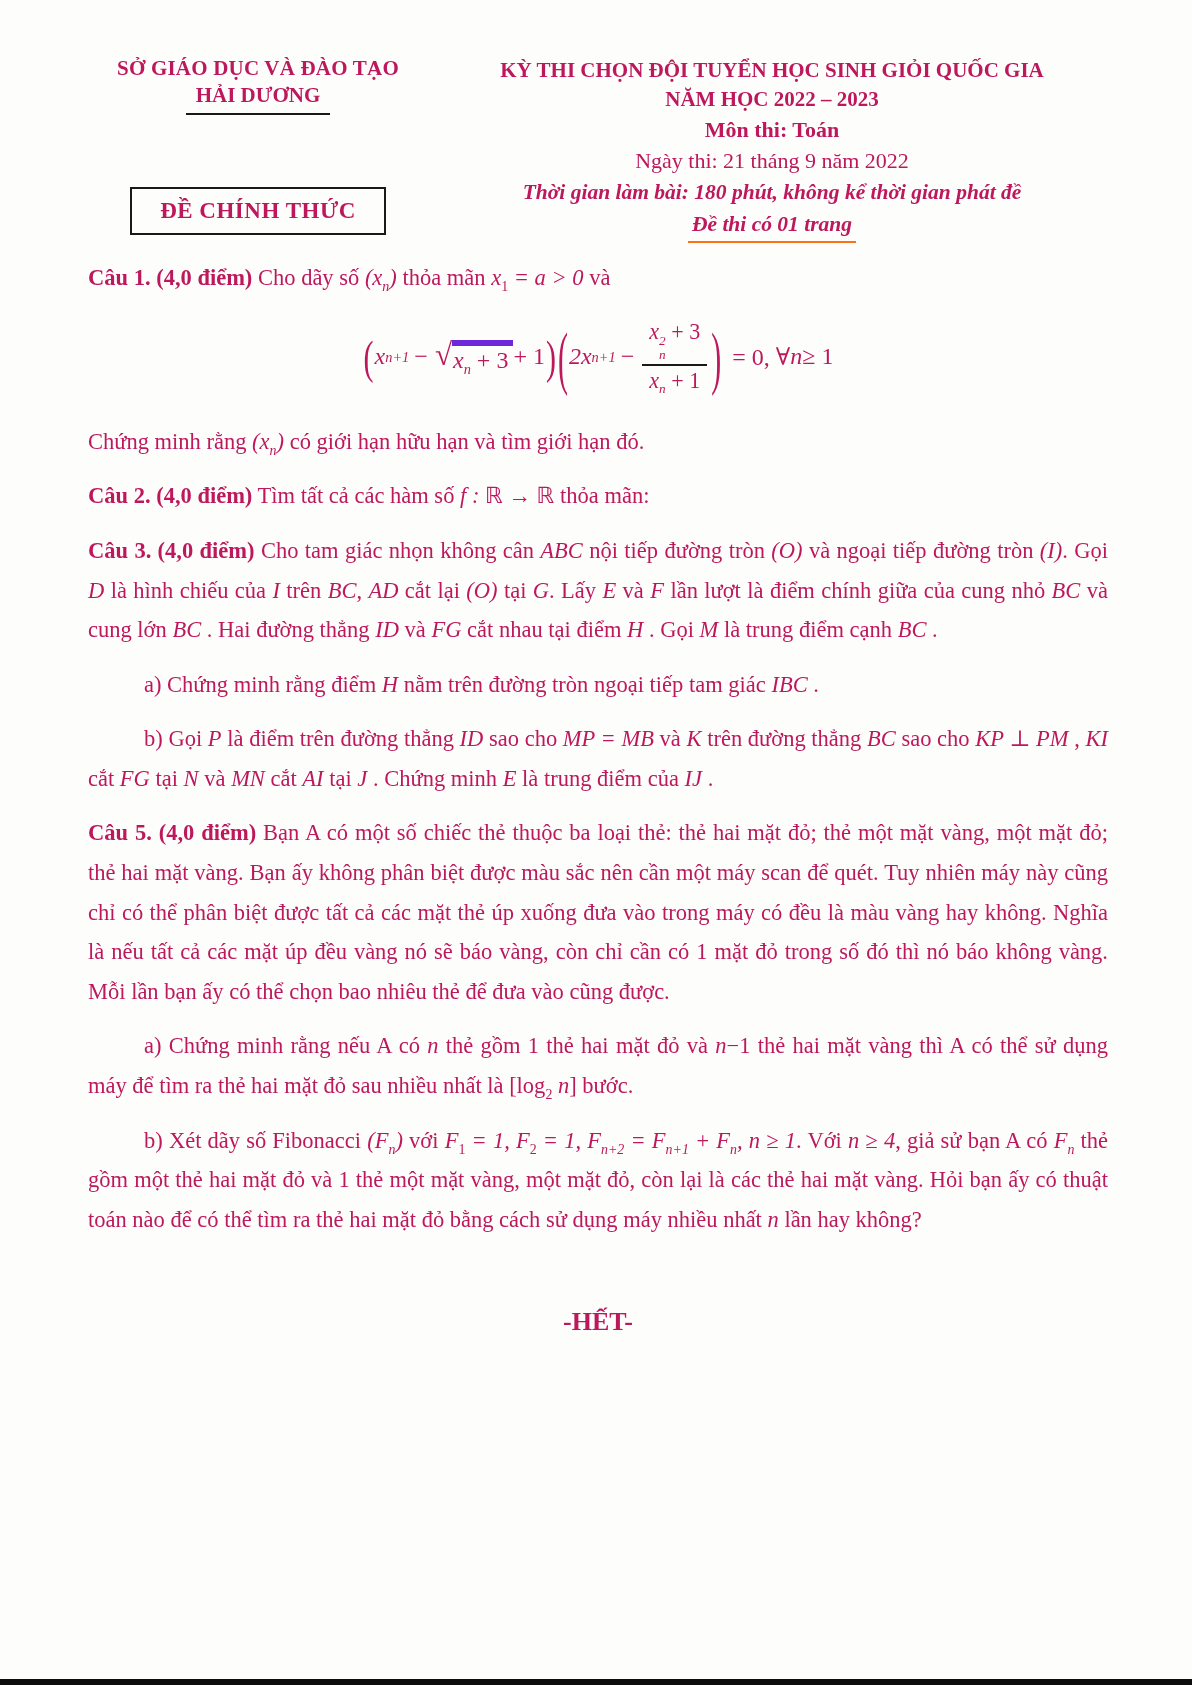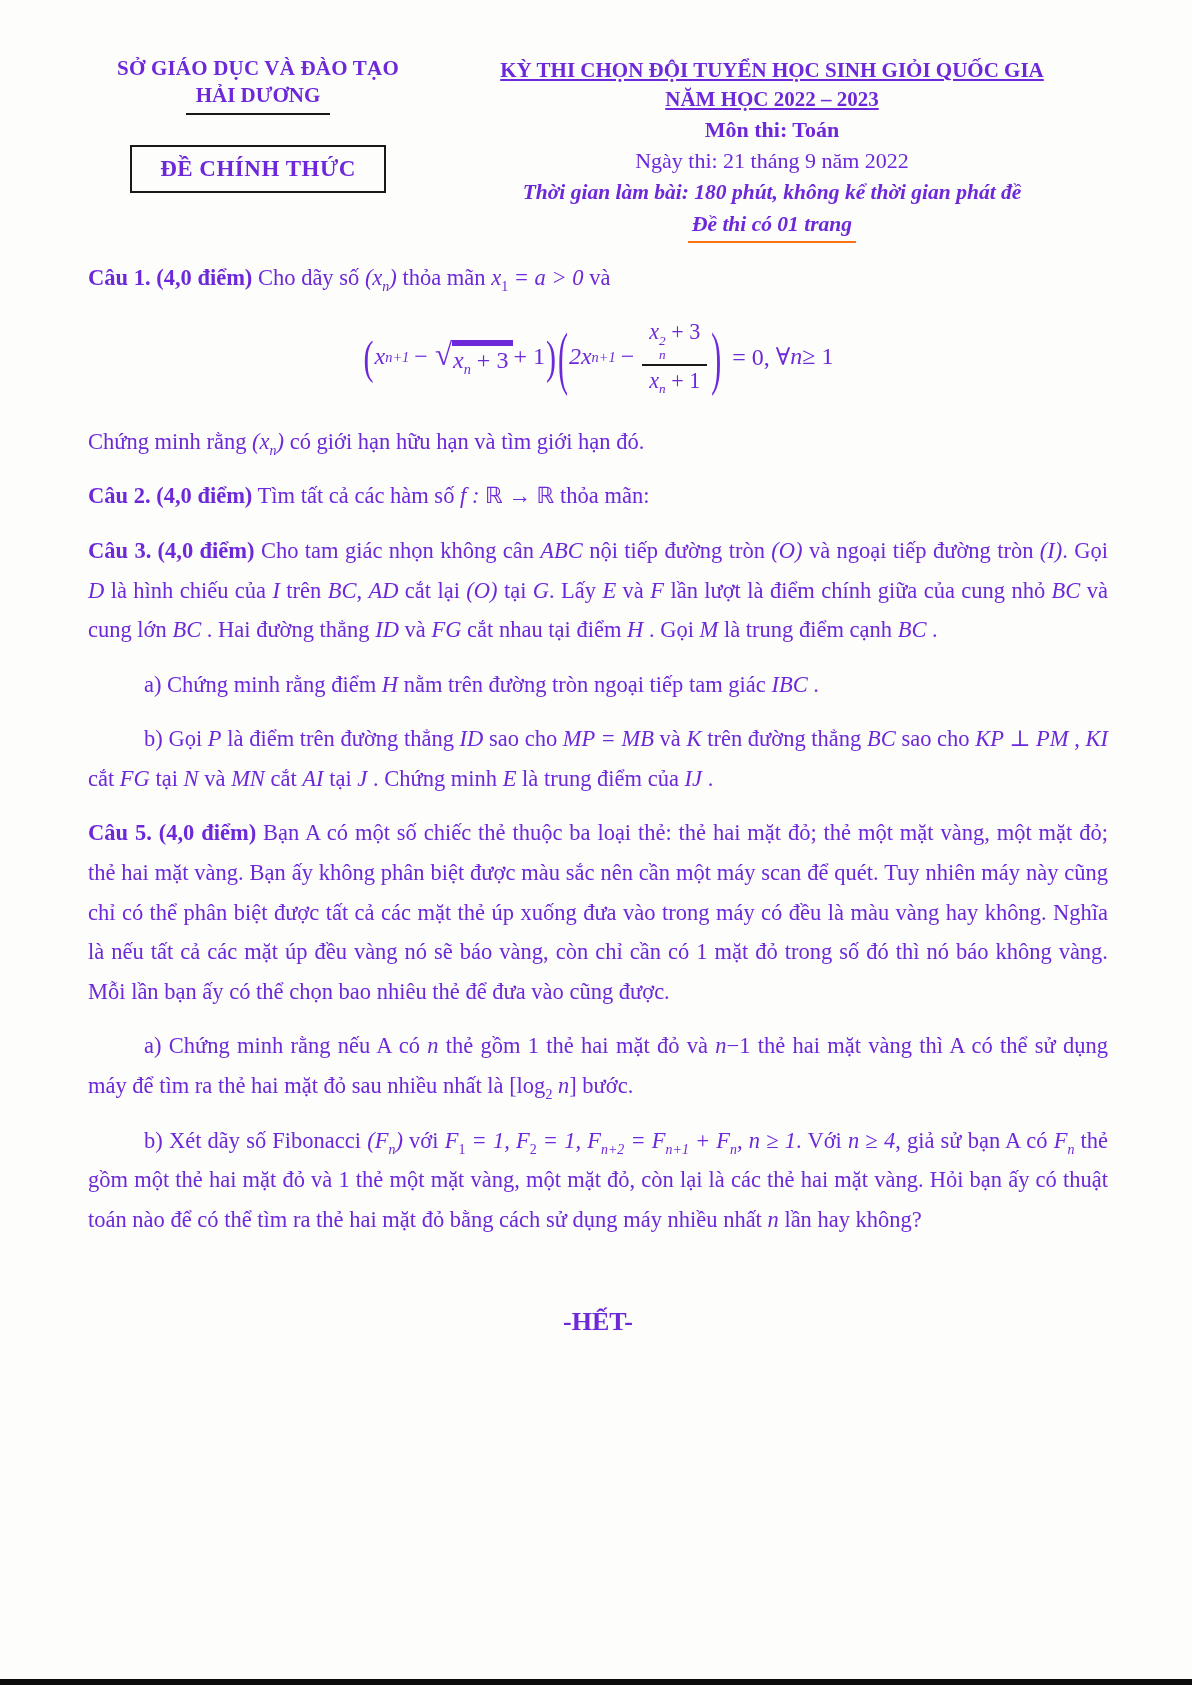--- a/index.html
+++ b/index.html
@@ -1,36 +1,36 @@
 <!DOCTYPE html>
 <html lang="vi"><head>
 <meta charset="utf-8">
 <style>
   html,body{margin:0;padding:0;background:#e8e8e8;}
   .page{
     position:relative;
     width:1192px;height:1685px;
     margin:0 auto;
     background:#fdfdfb;
-    color:#6d28d9;
+    color:#be185d;
     font-family:"Liberation Serif","DejaVu Serif",serif;
     box-sizing:border-box;
     padding:56px 84px 0 88px;
     overflow:hidden;
   }
   
   .hdr{display:flex;align-items:flex-start;}
   .hdr-left{width:340px;text-align:center;flex:none;}
   .hl1{font-weight:700;font-size:21px;letter-spacing:.2px;}
   .hl2-wrap{margin-top:2px;}
   .hl2{display:inline-block;font-weight:700;font-size:21px;border-bottom:2.5px solid #191919;padding:0 10px 5px;}
   .boxwrap{margin-top:30px;}
-  .box{display:inline-block;border:2.5px solid #191919;padding:9px 28px;font-weight:700;font-size:23px;letter-spacing:.5px;}
+  .box{display:inline-block;border:2.5px solid #191919;padding:9px 28px;font-weight:700;font-size:23px;letter-spacing:.5px;margin-top:42px;}
   .hdr-right{flex:1;text-align:center;line-height:1.36;padding-left:8px;}
-  .hr1,.hr2{font-weight:700;font-size:21px;text-decoration:underline;}
+  .hr1,.hr2{font-weight:700;font-size:21px;}
   .hr3{font-weight:700;font-size:22px;margin-top:2px;}
   .hr4{font-size:22px;margin-top:1px;}
   .hr5{font-weight:700;font-style:italic;font-size:21.5px;margin-top:2px;}
   .hr6-wrap{margin-top:3px;}
   .hr6{display:inline-block;font-weight:700;font-style:italic;font-size:21.5px;border-bottom:2px solid #f97316;padding:0 4px 2px;}
   
   main{display:block;margin-top:12px;}
   .para{
     font-size:22.5px;line-height:1.76;text-align:justify;
     margin:15px 0;

